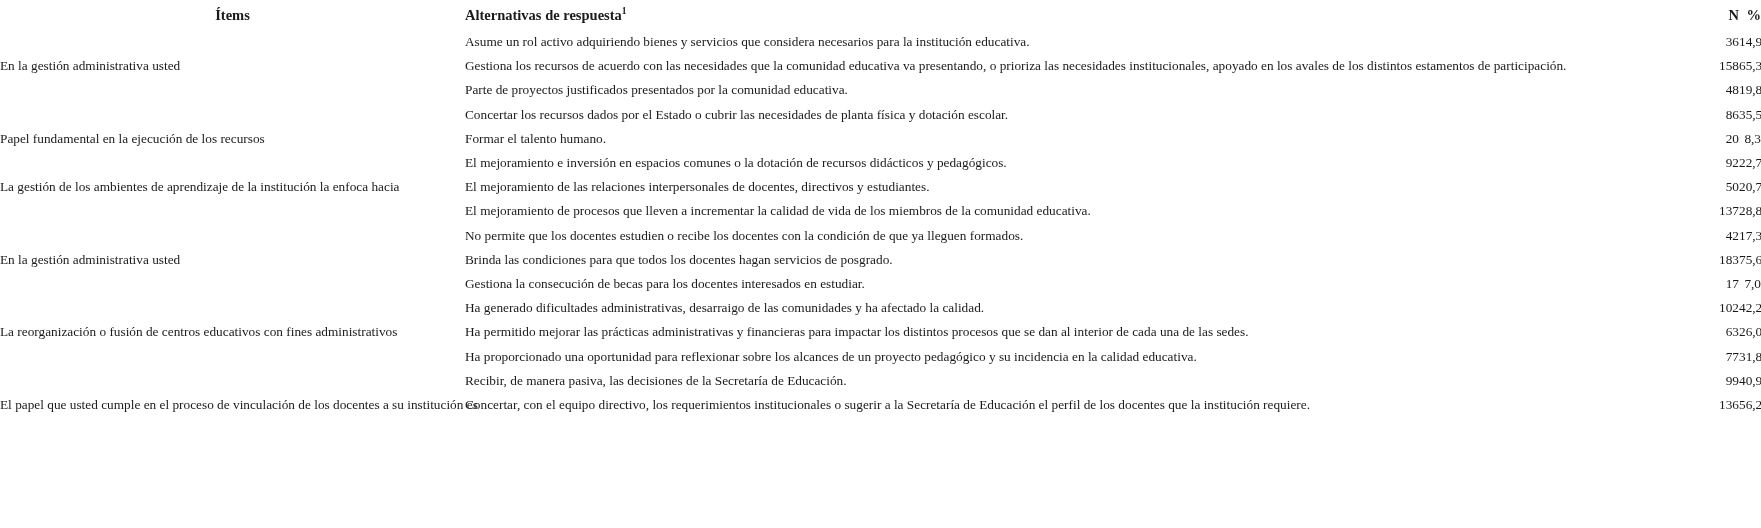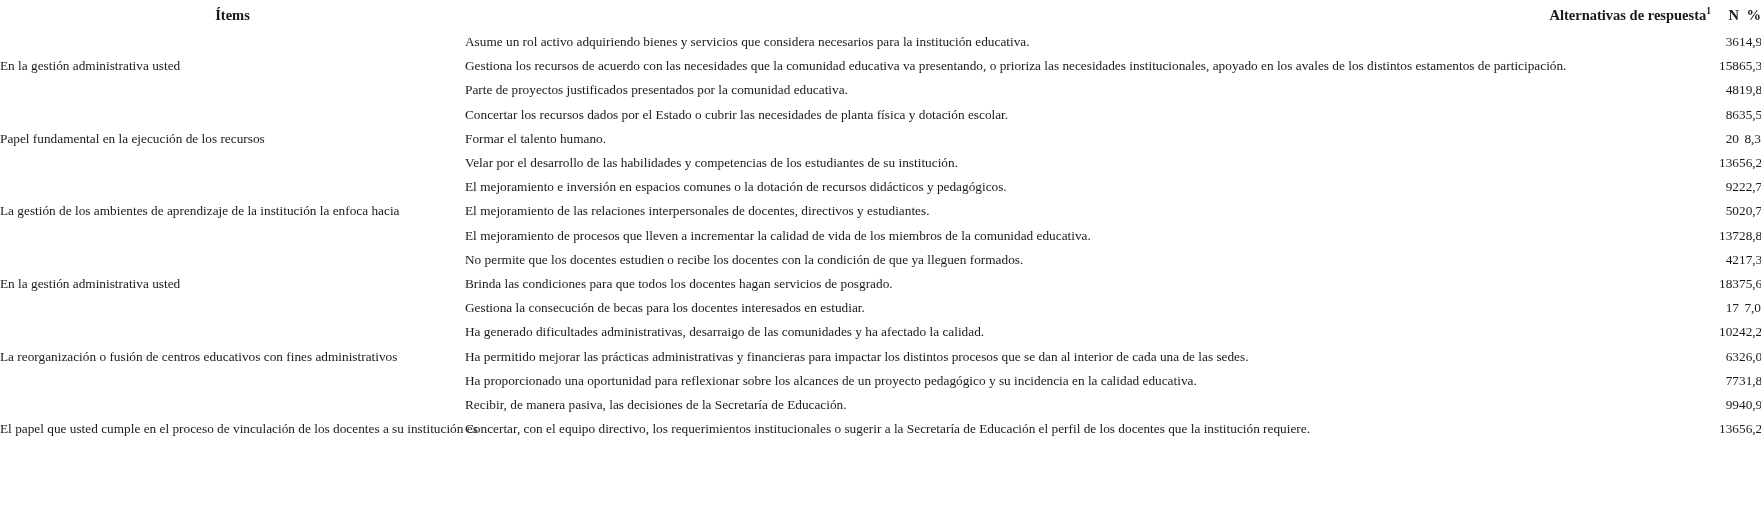--- a/index.html
+++ b/index.html
@@ -38,21 +38,21 @@
   col.c-pct    { width: 22px; }
 
   thead th {
     font-weight: bold;
     font-size: 14.5px;
     height: 30px;
     line-height: 30px;
     padding-bottom: 4px;
   }
   th.h-items { text-align: center; padding-right: 0; }
-  th.h-alt   { text-align: right; }
+  th.h-alt   { text-align: left; }
   th.h-n     { text-align: right; padding-right: 3px; }
   th.h-pct   { text-align: right; padding-right: 4px; }
 
   th.h-alt .sup {
     font-size: 9.5px;
     vertical-align: super;
     font-weight: bold;
     line-height: 0;
   }
 
@@ -129,26 +129,20 @@
           <td class="c-pct-cell">35,5</td>
         </tr>
         <tr>
           <td class="c-item-cell">Papel fundamental en la ejecución de los recursos</td>
           <td class="c-alt-cell">Formar el talento humano.</td>
           <td class="c-n-cell">20</td>
           <td class="c-pct-cell">8,3</td>
         </tr>
         <tr>
           <td class="c-item-cell"></td>
-          <td class="c-alt-cell">Velar por el desarrollo de las habilidades y competencias de los estudiantes de su institución.</td>
-          <td class="c-n-cell">136</td>
-          <td class="c-pct-cell">56,2</td>
-        </tr>
-        <tr>
-          <td class="c-item-cell"></td>
           <td class="c-alt-cell">El mejoramiento e inversión en espacios comunes o la dotación de recursos didácticos y pedagógicos.</td>
           <td class="c-n-cell">92</td>
           <td class="c-pct-cell">22,7</td>
         </tr>
         <tr>
           <td class="c-item-cell">La gestión de los ambientes de aprendizaje de la institución la enfoca hacia</td>
           <td class="c-alt-cell">El mejoramiento de las relaciones interpersonales de docentes, directivos y estudiantes.</td>
           <td class="c-n-cell">50</td>
           <td class="c-pct-cell">20,7</td>
         </tr>

